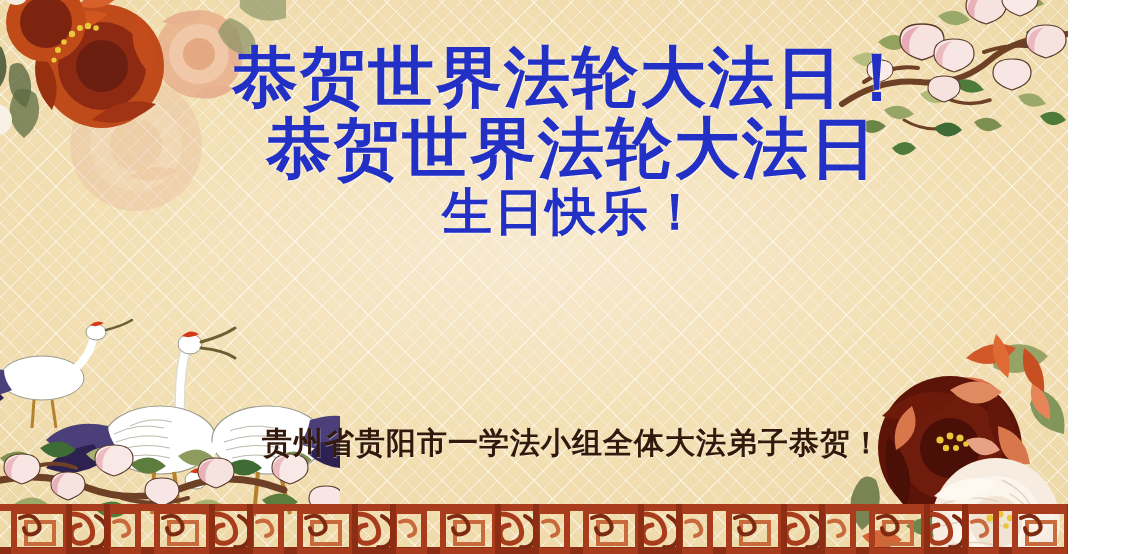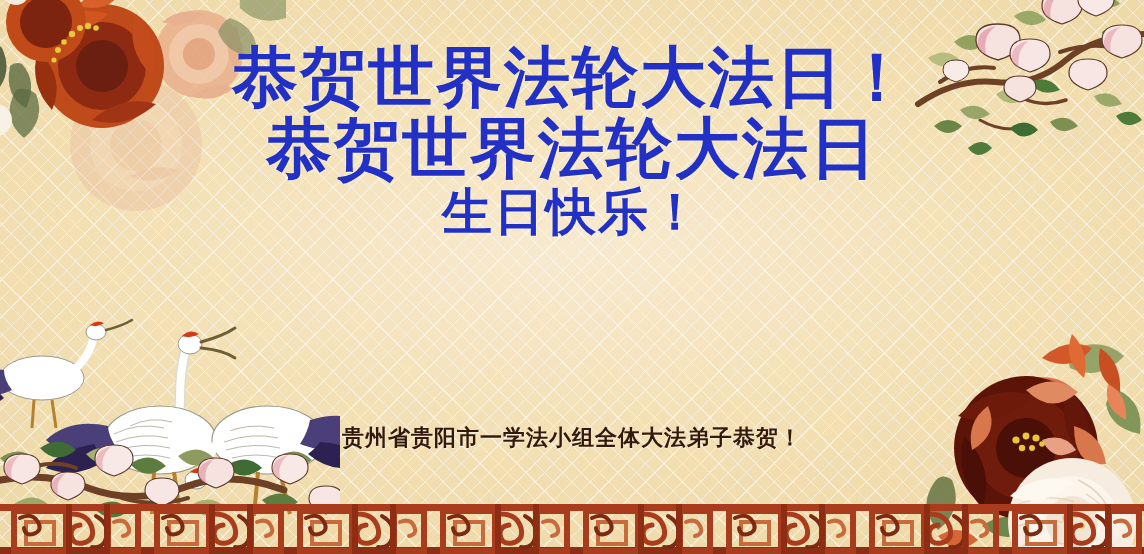--- a/index.html
+++ b/index.html
@@ -3,39 +3,40 @@
 <meta charset="utf-8">
 <title>Greeting Card</title>
 <style>
   html,body{margin:0;padding:0;}
   body{
     background:#ffffff;
     font-family:"Liberation Sans", sans-serif;
   }
   #card{
     position:relative;
-    width:1144px;
+    width:1060px;
     height:554px;
     overflow:hidden;
     background-color:#f3e0b4;
     background-image:
       
       repeating-linear-gradient(45deg,
         rgba(255,255,255,0.55) 0px, rgba(255,255,255,0.55) 1px,
         rgba(0,0,0,0) 1px, rgba(0,0,0,0) 13px),
       repeating-linear-gradient(-45deg,
         rgba(255,255,255,0.55) 0px, rgba(255,255,255,0.55) 1px,
         rgba(0,0,0,0) 1px, rgba(0,0,0,0) 13px),
       repeating-linear-gradient(45deg,
         rgba(198,160,96,0.16) 0px, rgba(198,160,96,0.16) 1px,
         rgba(0,0,0,0) 1px, rgba(0,0,0,0) 26px),
       repeating-linear-gradient(-45deg,
         rgba(198,160,96,0.16) 0px, rgba(198,160,96,0.16) 1px,
         rgba(0,0,0,0) 1px, rgba(0,0,0,0) 26px),
       radial-gradient(ellipse 70% 60% at 50% 45%, #f8ead0 0%, #f3e0b4 55%, #eed9a8 100%);
+    padding-left: 8px;
   }
 
   
   .greeting-block{
     position:absolute;
     left:0; top:44px;
     width:1144px;
     text-align:center;
     z-index:40;
     pointer-events:none;
@@ -56,21 +57,21 @@
   .line-3{ font-size:50px; }
 
   .signature{
     position:absolute;
     left:0; top:423px;
     width:1144px;
     text-align:center;
     z-index:40;
     font-family:"DejaVu Sans","Liberation Sans",sans-serif;
     font-weight:bold;
-    font-size:22px;
+    font-size:30px;
     letter-spacing:1px;
     color:#33190c;
     text-shadow:0.5px 0.5px 0 rgba(255,255,255,0.4);
     pointer-events:none;
   }
 
   
   .deco{ position:absolute; z-index:10; }
   .deco svg{ display:block; }
 

